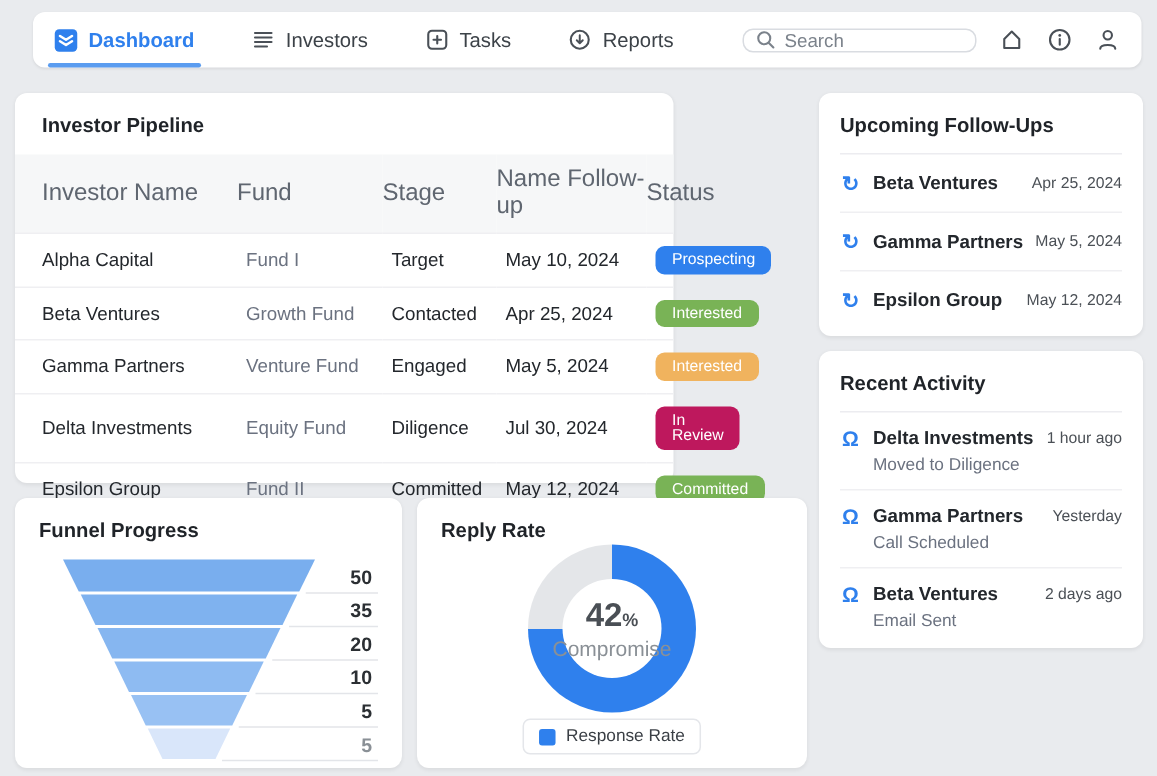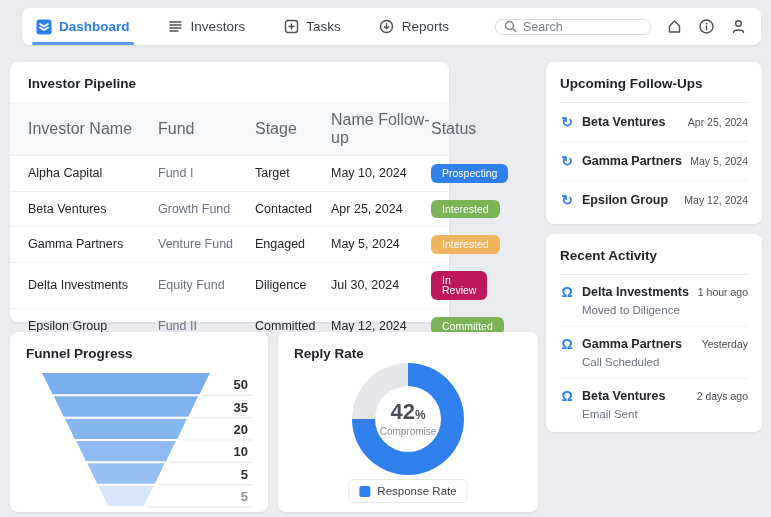--- a/index.html
+++ b/index.html
@@ -53,21 +53,21 @@
   .card-title { font-size:13.5px; font-weight:bold; color:#1f2328; }
 
   
   .card-pipeline { left:10px; top:62px; width:439px; height:260px; padding:14px 0 0 0; }
   .card-pipeline .card-title { padding:0 18px 12px 18px; }
   table.pipeline { width:100%; border-collapse:collapse; table-layout:fixed; }
   table.pipeline th {
     background:#f6f7f8; font-size:16px; font-weight:normal; color:#5f6670;
     text-align:left; padding:8px 0; 
   }
-  table.pipeline td { padding:8px 0; font-size:12.5px; border-top:1px solid #efeff2; }
+  table.pipeline td { padding:8px 6px; font-size:12.5px; border-top:1px solid #efeff2; }
   table.pipeline th:first-child, table.pipeline td:first-child { padding-left:18px; }
   .col-name  { width:148px; }
   .col-fund  { width:97px; }
   .col-stage { width:76px; }
   .col-next  { width:100px; }
   .col-status{ width:auto; }
   td.cell-fund { font-size:11.5px; color:#6b7280; }
   .badge {
     display:inline-block; color:#fff; font-size:10.5px;
     padding:4px 11px; border-radius:6px; line-height:1;
@@ -95,21 +95,21 @@
     position:absolute; left:50%; top:2px; transform:translateX(-50%);
     width:112px; height:112px; border-radius:50%;
   }
   .donut-hole {
     position:absolute; left:50%; top:50%; transform:translate(-50%,-50%);
     width:66px; height:66px; background:#fff; border-radius:50%;
     display:flex; flex-direction:column; align-items:center; justify-content:center;
   }
   .donut-value { font-size:22px; font-weight:bold; color:#4a4f55; line-height:1; }
   .donut-value .pct { font-size:12px; font-weight:bold; }
-  .donut-sub { font-size:10px; color:#8a9096; margin-top:3px; }
+  .donut-sub { font-size:14px; color:#8a9096; margin-top:3px; }
   .legend {
     position:absolute; left:50%; bottom:0; transform:translateX(-50%);
     display:flex; align-items:center; gap:7px;
     border:1px solid #e4e6ea; border-radius:5px; padding:5px 10px;
     font-size:11.5px; color:#3a3f45; white-space:nowrap; background:#fff;
   }
   .legend-swatch { width:11px; height:11px; border-radius:2px; }
 
   
   .card-followups { left:546px; top:62px; width:216px; height:162px; padding:14px 14px 6px 14px; }

